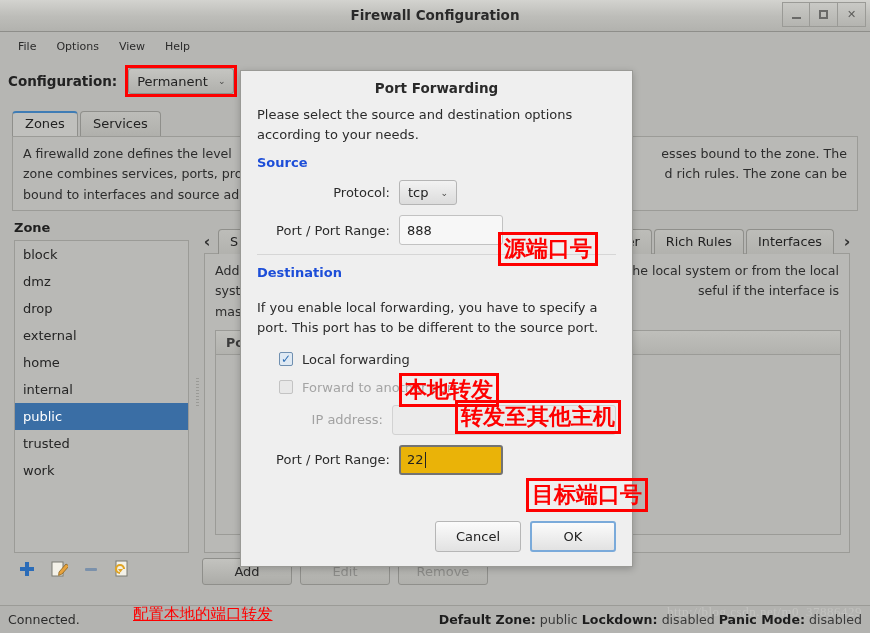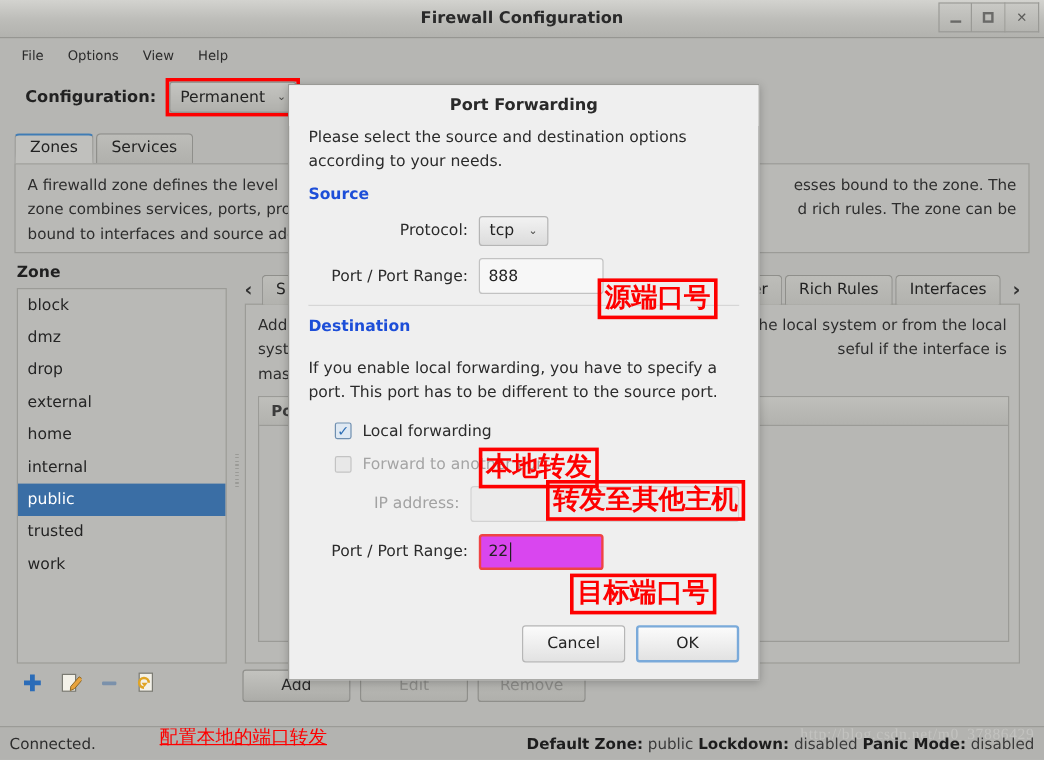--- a/index.html
+++ b/index.html
@@ -51,21 +51,21 @@
     background: #b6b6b3;
     display: flex; align-items: center; padding-left: 8px;
   }
   .menuitem {
     padding: 3px 10px; font-size: 11px; color: #2b2b2b;
   }
 
   
   .configrow {
     position: absolute; left: 0; top: 62px; width: 870px; height: 38px;
-    display: flex; align-items: center; padding-left: 21px;
+    display: flex; align-items: center; padding-left: 8px;
   }
   .config-label { font-weight: bold; font-size: 13.5px; color: #222; margin-right: 8px; }
   .redbox { border: 3px solid #fe0000; display: inline-block; }
   .combo {
     background: linear-gradient(to bottom, #c5c5c1, #b0b0ac);
     border: 1px solid #8f8f8b; border-radius: 3px;
     padding: 3px 8px; font-size: 13px; color: #222;
     display: inline-flex; align-items: center; gap: 10px;
     min-height: 26px;
   }
@@ -233,21 +233,21 @@
     padding: 4px 8px; font-size: 13px; color: #222;
     display: inline-flex; align-items: center; gap: 12px;
   }
   .tfield {
     width: 104px; height: 30px;
     background: #f7f7f7; border: 1px solid #c2c2c2; border-radius: 3px;
     padding: 0 7px; font-size: 13px; color: #222;
     display: flex; align-items: center;
   }
   .tfield.wide { width: 236px; }
-  .tfield.focused { border: 2px solid #ef4444; background: #d946ef; padding: 0 6px; }
+  .tfield.focused { border: 2px solid #737373; background: #eab308; padding: 0 6px; }
   .tfield.disabled { background: #ebebeb; border-color: #d2d2d2; }
   .caret {
     display: inline-block; width: 1px; height: 16px;
     background: #222; margin-left: 1px;
   }
   .checkrow { display: flex; align-items: center; margin-top: 13px; padding-left: 22px; }
   .cbox {
     width: 14px; height: 14px; border: 1px solid #9aa6b0;
     border-radius: 2px; background: #f4f6f8;
     display: flex; align-items: center; justify-content: center;
@@ -485,16 +485,16 @@
 
     <div class="dlg-buttons">
       <div class="dbtn">Cancel</div>
       <div class="dbtn default">OK</div>
     </div>
   </div>
 
   <div class="annot" style="left:498px; top:232px;">源端口号</div>
   <div class="annot" style="left:399px; top:373px;">本地转发</div>
   <div class="annot" style="left:455px; top:400px;">转发至其他主机</div>
-  <div class="annot" style="left:475px; top:478px;">目标端口号</div>
+  <div class="annot" style="left:526px; top:478px;">目标端口号</div>
   <div class="annot-plain" style="left:133px; top:604px;">配置本地的端口转发</div>
 
 </div>
 
 </body></html>

